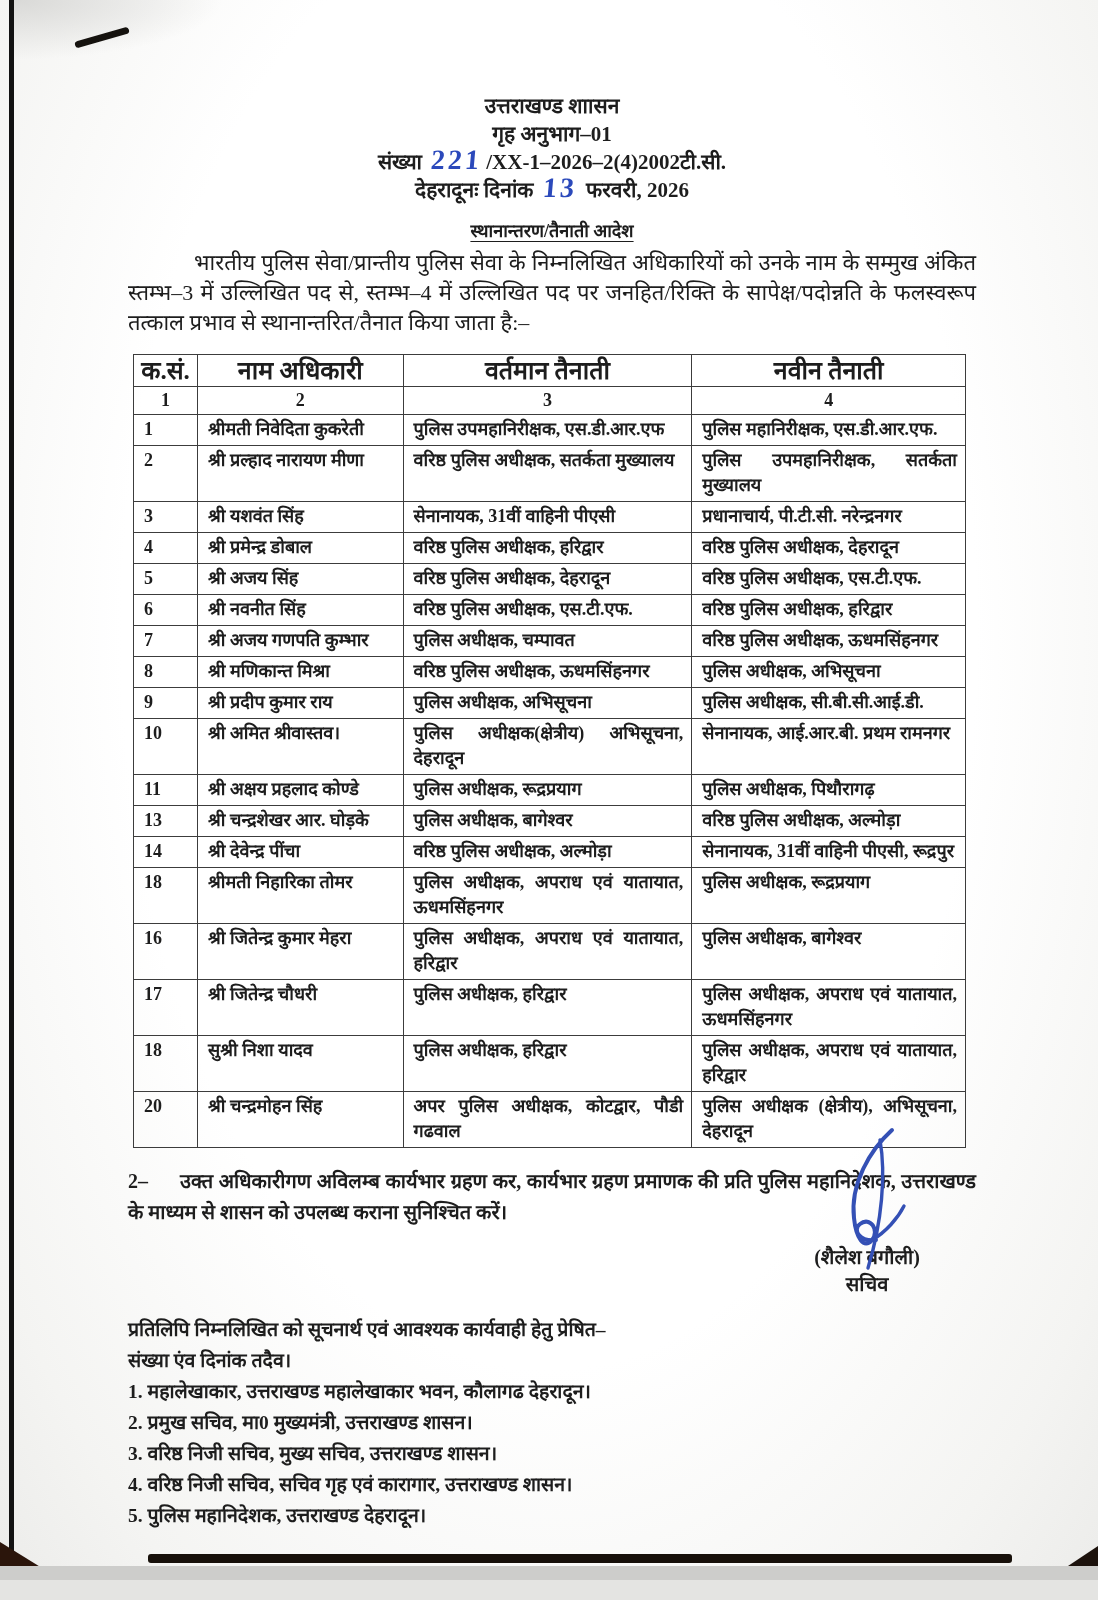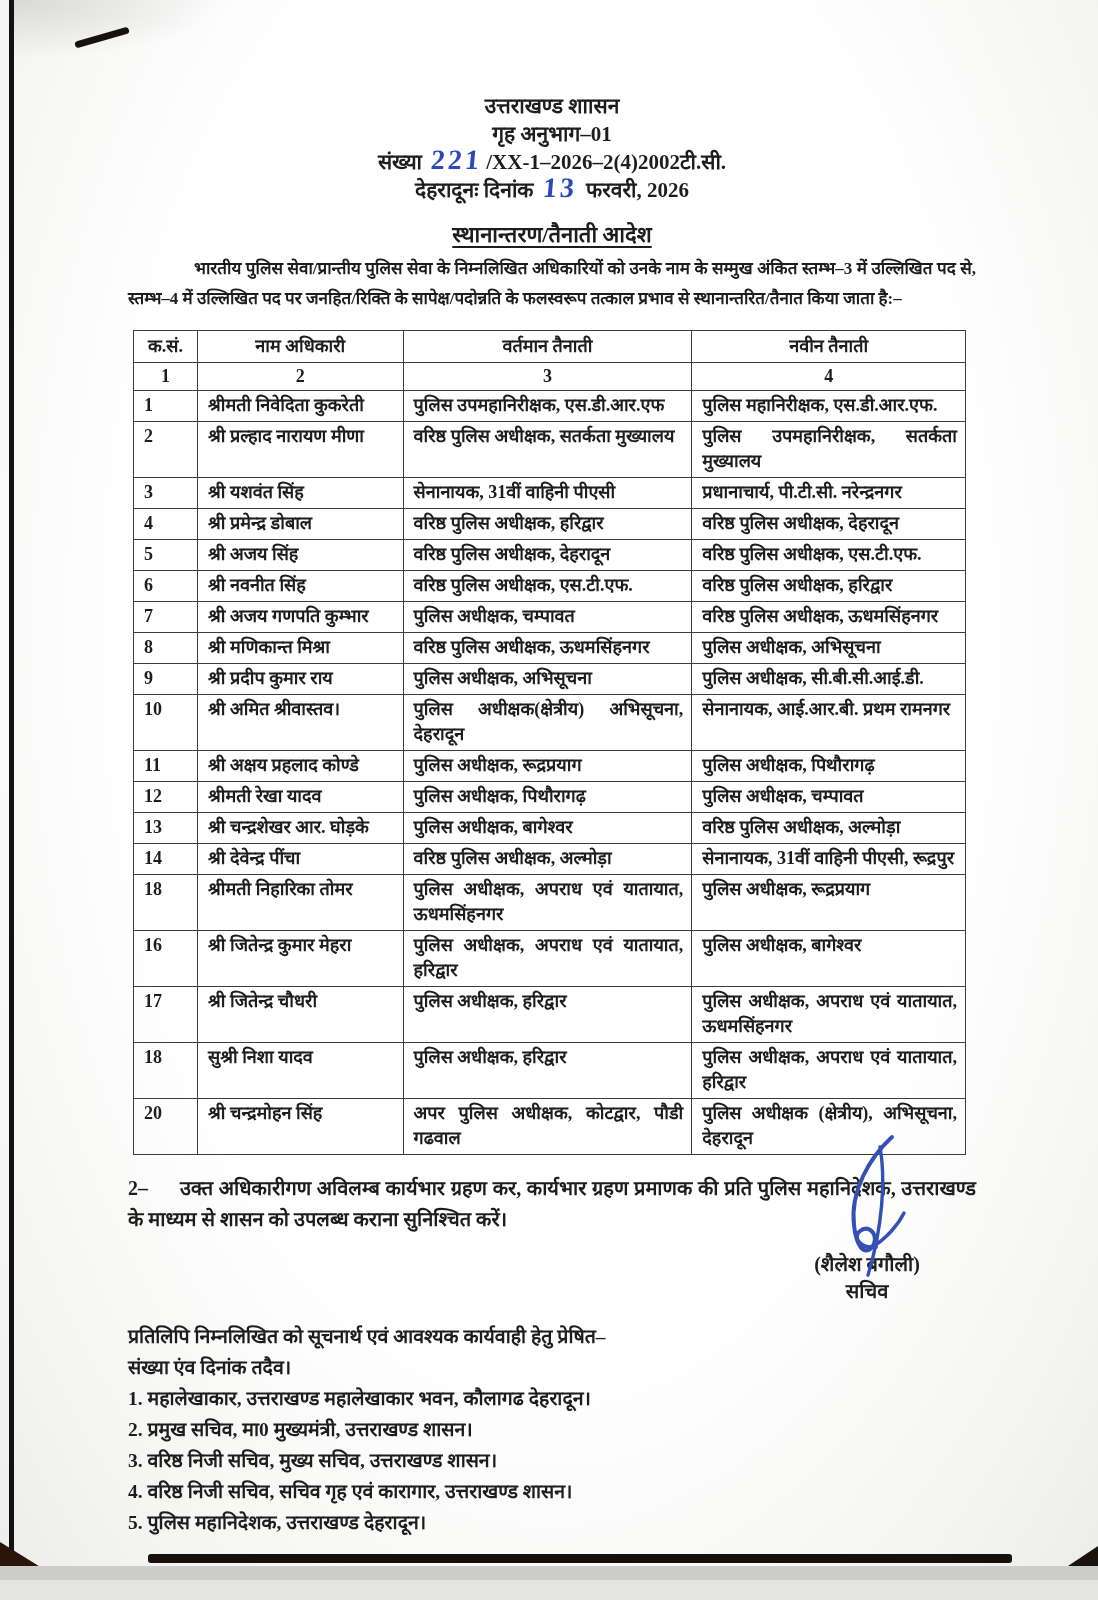--- a/index.html
+++ b/index.html
@@ -23,30 +23,30 @@
     border-bottom:26px solid #2b150b; border-right:42px solid transparent; }
   .corner-br { position:absolute; right:0; bottom:14px; width:0; height:0;
     border-bottom:20px solid #1c120c; border-left:30px solid transparent; }
   .below-strip { position:absolute; left:0; right:0; bottom:0; height:14px; background:#cdcdcb; }
 
   
   .content { position:absolute; left:128px; top:92px; width:848px; }
   .hdr { text-align:center; font-weight:700; font-size:21px; line-height:28px; }
   .hand { color:#2b49bb; font-weight:600; font-size:28px; line-height:20px;
     display:inline-block; transform:skewX(-5deg); letter-spacing:3px; padding:0 4px; }
-  .doc-title { text-align:center; font-weight:700; font-size:22px; margin-top:14px;
+  .doc-title { text-align:center; font-weight:700; font-size:18px; margin-top:14px;
     text-decoration:underline; text-underline-offset:4px; }
-  .intro { margin-top:6px; font-size:17px; font-weight:700; line-height:30px;
+  .intro { margin-top:6px; font-size:22px; font-weight:400; line-height:30px;
     text-align:justify; text-indent:66px; }
 
   table.xfer { border-collapse:collapse; margin-top:16px; width:833px; margin-left:5px;
     font-size:18px; font-weight:600; }
   table.xfer th, table.xfer td { border:1.7px solid #3c3c3c; vertical-align:top;
     padding:2px 8px 3px 10px; line-height:25px; }
-  table.xfer th { text-align:center; font-size:18px; padding:3px 6px; }
+  table.xfer th { text-align:center; font-size:25px; padding:3px 6px; }
   .col-sn  { width:7.7%; }
   .col-nm  { width:24.7%; }
   .col-cur { width:34.7%; }
   .col-new { width:32.9%; }
   tr.numrow td { text-align:center; padding:1px 6px; }
   td.cell-cur, td.cell-new { text-align:justify; }
 
   .para2 { margin-top:18px; font-size:20px; font-weight:600; line-height:31px; text-align:justify; }
   .para2 .pnum { display:inline-block; width:52px; }
 
@@ -168,26 +168,20 @@
             <td class="cell-cur">पुलिस अधीक्षक(क्षेत्रीय) अभिसूचना, देहरादून</td>
             <td class="cell-new">सेनानायक, आई.आर.बी. प्रथम रामनगर</td>
           </tr>
           <tr>
             <td class="cell-sn">11</td>
             <td class="cell-nm">श्री अक्षय प्रहलाद कोण्डे</td>
             <td class="cell-cur">पुलिस अधीक्षक, रूद्रप्रयाग</td>
             <td class="cell-new">पुलिस अधीक्षक, पिथौरागढ़</td>
           </tr>
           <tr>
-            <td class="cell-sn">12</td>
-            <td class="cell-nm">श्रीमती रेखा यादव</td>
-            <td class="cell-cur">पुलिस अधीक्षक, पिथौरागढ़</td>
-            <td class="cell-new">पुलिस अधीक्षक, चम्पावत</td>
-          </tr>
-          <tr>
             <td class="cell-sn">13</td>
             <td class="cell-nm">श्री चन्द्रशेखर आर. घोड़के</td>
             <td class="cell-cur">पुलिस अधीक्षक, बागेश्वर</td>
             <td class="cell-new">वरिष्ठ पुलिस अधीक्षक, अल्मोड़ा</td>
           </tr>
           <tr>
             <td class="cell-sn">14</td>
             <td class="cell-nm">श्री देवेन्द्र पींचा</td>
             <td class="cell-cur">वरिष्ठ पुलिस अधीक्षक, अल्मोड़ा</td>
             <td class="cell-new">सेनानायक, 31वीं वाहिनी पीएसी, रूद्रपुर</td>

